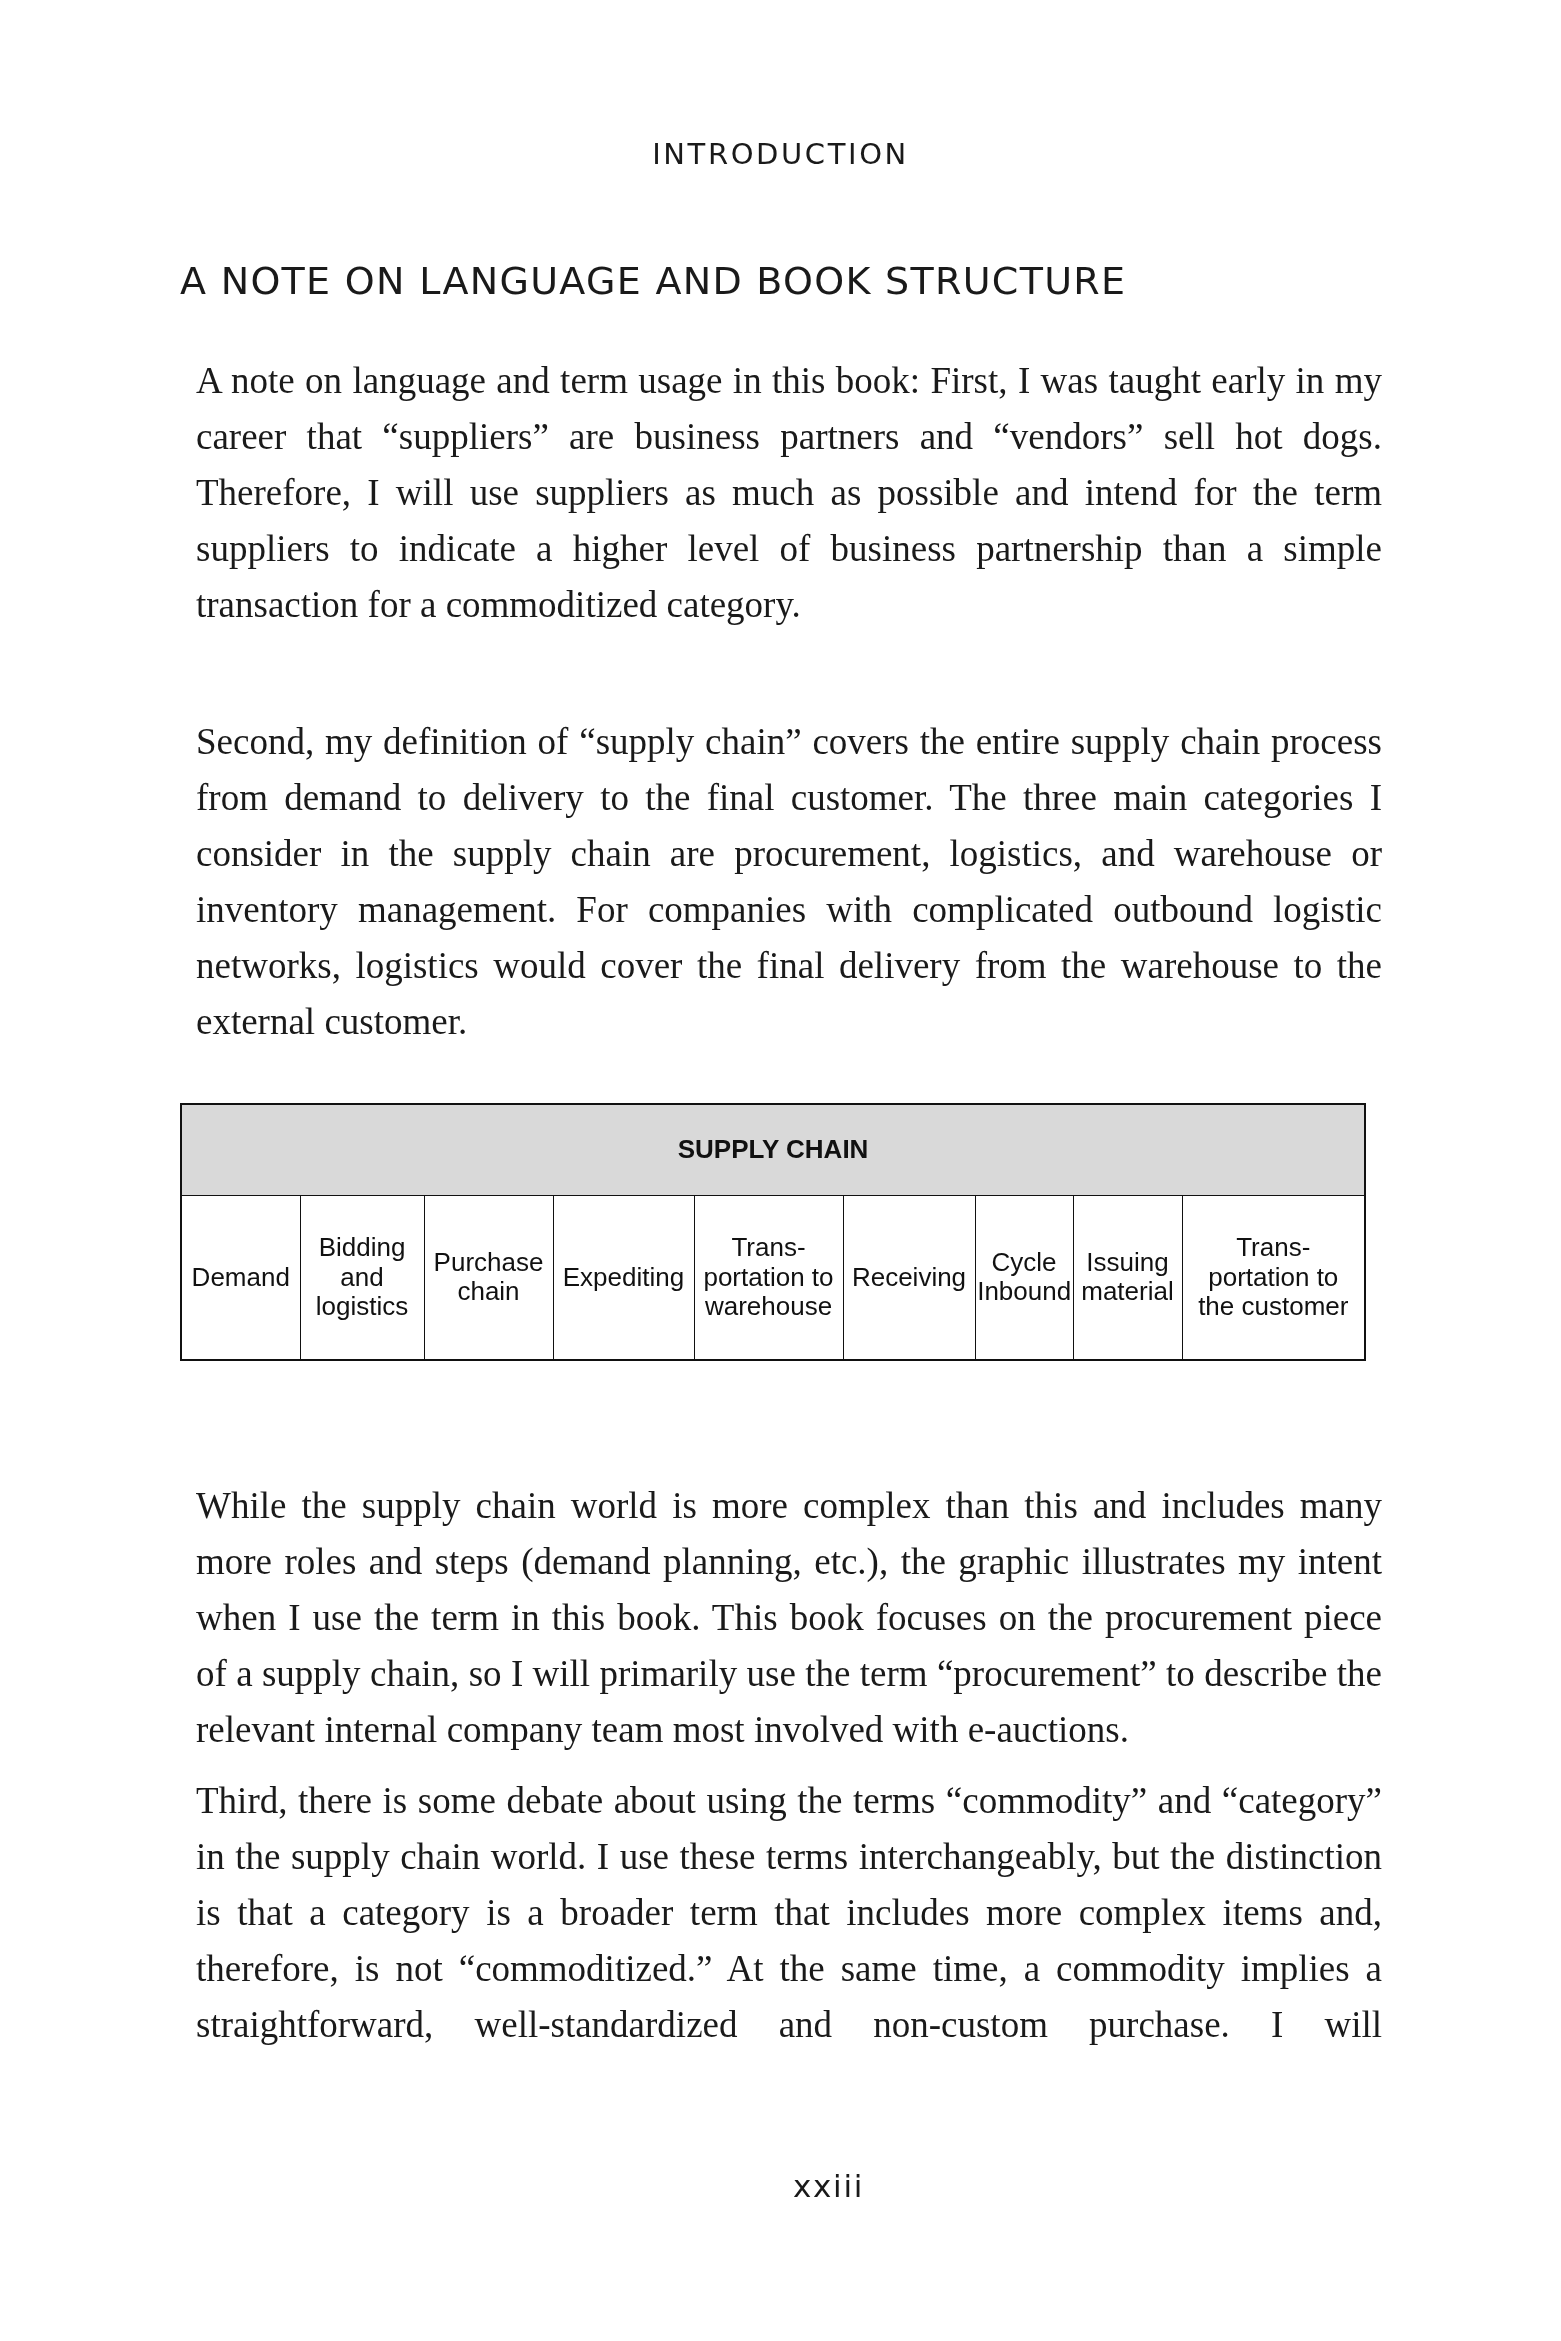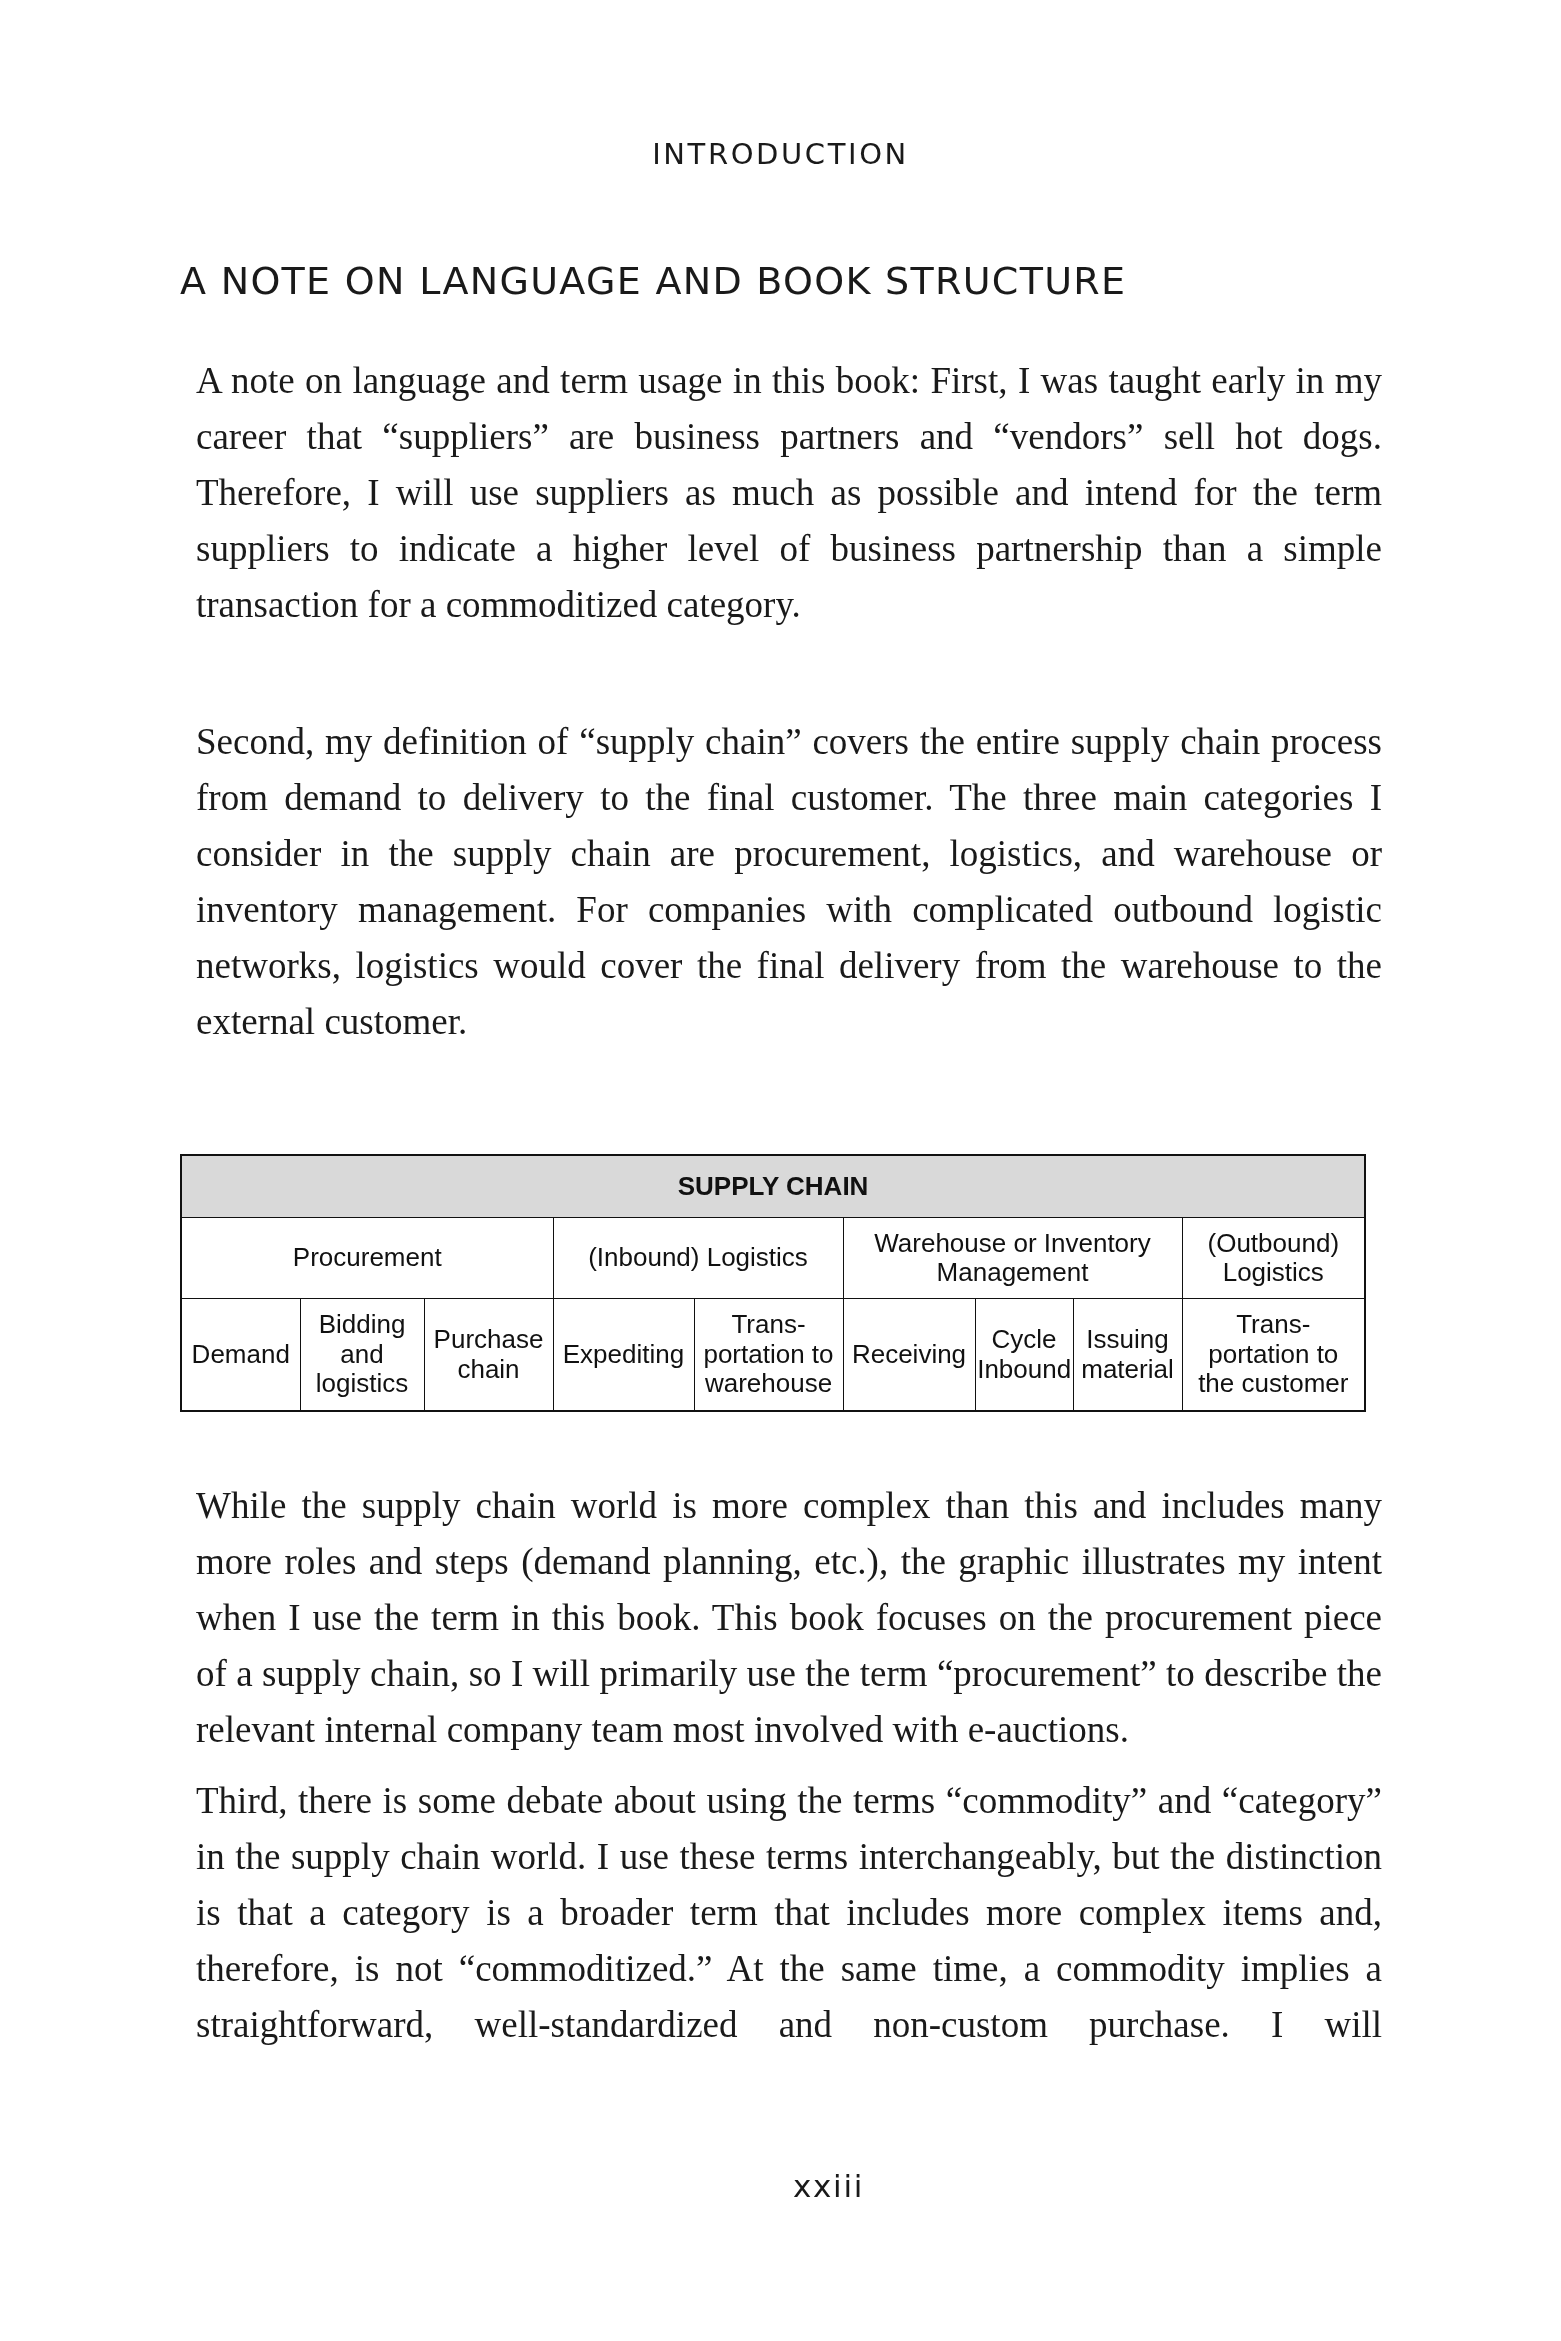--- a/index.html
+++ b/index.html
@@ -23,21 +23,21 @@
     font-family: "Liberation Serif", serif;
     font-size: 37px; line-height: 56px;
     text-align: justify; text-align-last: left;
   }
   .p1 { top: 337px; }
   .p2 { top: 698px; }
   .p3 { top: 1462px; font-family: Liberation Serif, serif; }
   .p4 { top: 1757px; text-align-last: justify; }
 
   .figure-table {
-    position: absolute; left: 180px; top: 1154px; width: 1184px; height: 258px;
+    position: absolute; left: 180px; top: 1103px; width: 1184px; height: 258px;
     border-collapse: collapse; table-layout: fixed;
     font-family: "Liberation Sans", sans-serif;
     border: 2.6px solid #111;
   }
   .figure-table td {
     border: 1.7px solid #111; padding: 0 1.7px; text-align: center; vertical-align: middle;
     font-size: 26px; line-height: 29.5px; color: #111; overflow: hidden;
   }
   .figure-table .hdr {
     background: #d9d9d9; font-weight: bold; height: 61px; font-size: 26px;
@@ -74,36 +74,20 @@
       <col style="width:132px">
     <col style="width:98px">
       <col style="width:109px">
       <col style="width:183px">
   </colgroup>
   <tbody>
       <tr>
     <td class="hdr" colspan="9">SUPPLY CHAIN</td>
   </tr>
   <tr>
-    <td class="cat" colspan="3">
-      <span class="line">Procurement</span>
-    </td>
-    <td class="cat" colspan="2">
-      <span class="line">(Inbound) Logistics</span>
-    </td>
-    <td class="cat" colspan="3">
-      <span class="line">Warehouse or Inventory</span>
-      <span class="line">Management</span>
-    </td>
-    <td class="cat" colspan="1">
-      <span class="line">(Outbound)</span>
-      <span class="line">Logistics</span>
-    </td>
-  </tr>
-  <tr>
     <td class="step nw">
       <span class="line">Demand</span>
     </td>
     <td class="step nw">
       <span class="line">Bidding</span>
       <span class="line">and</span>
       <span class="line">logistics</span>
     </td>
     <td class="step nw">
       <span class="line">Purchase</span>

